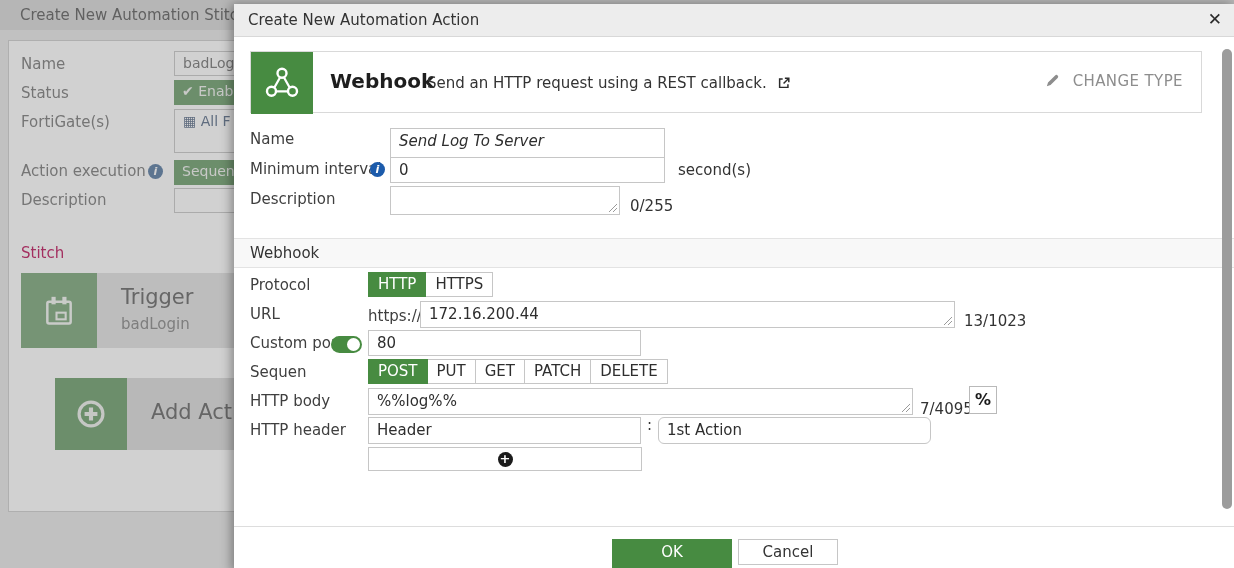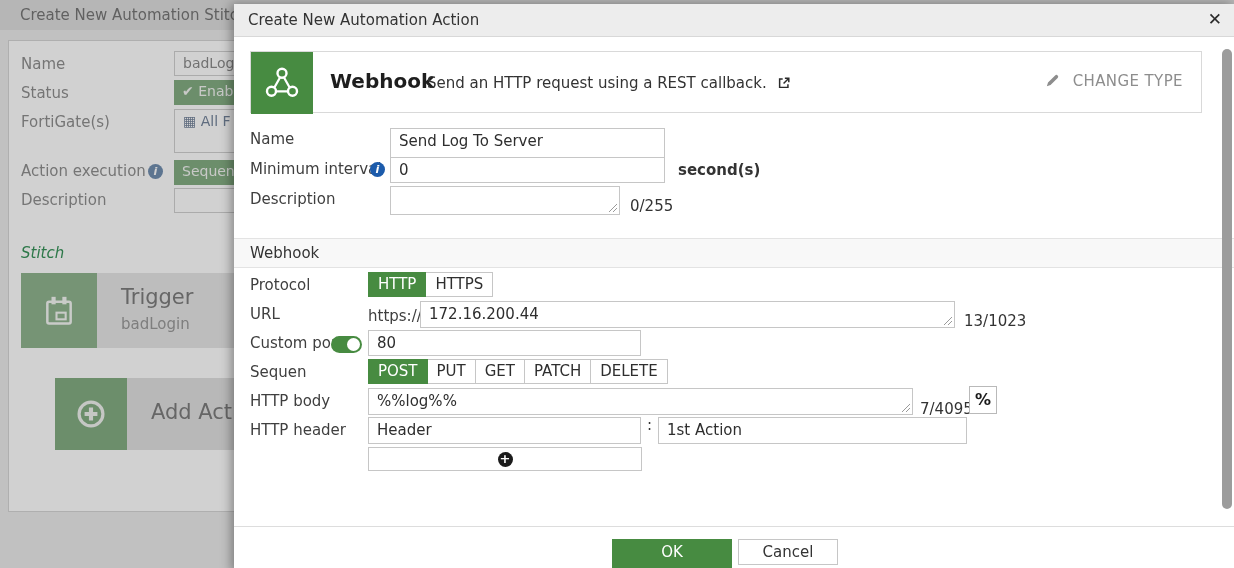--- a/index.html
+++ b/index.html
@@ -81,21 +81,21 @@
     <span class="bg-label" style="left:12px; top:72px;">FortiGate(s)</span>
     <div class="bg-input" style="left:165px; top:68px; width:120px; height:44px; color:#5c6f8a;">▦ All F</div>
 
     <span class="bg-label" style="left:12px; top:121px;">Action execution</span>
     <span class="info-ic" style="left:139px; top:123px; background:#5a7ba3;">i</span>
     <div class="bg-greenbtn" style="left:165px; top:119px; width:110px;">Sequen</div>
 
     <span class="bg-label" style="left:12px; top:150px;">Description</span>
     <div class="bg-input" style="left:165px; top:147px; width:120px;"></div>
 
-    <span class="bg-label" style="left:12px; top:203px; color:#15803d;font-style:italic;">Stitch</span>
+    <span class="bg-label" style="left:12px; top:203px; color:#be185d;">Stitch</span>
 
     <div class="card-icon" style="left:12px; top:232px; width:76px; height:75px; background:#7da87c;">
       <svg viewBox="0 0 48 48" width="40" height="40">
           <g fill="none" stroke="#f4f6f3" stroke-width="3">
             <rect x="10" y="13" width="28" height="26" rx="2"></rect>
             <rect x="21" y="26" width="11" height="8" stroke-width="2.5"></rect>
           </g>
           <rect x="15" y="7" width="5" height="9" fill="#f4f6f3"></rect>
           <rect x="28" y="7" width="5" height="9" fill="#f4f6f3"></rect>
         </svg>
@@ -144,26 +144,26 @@
     </span>
     <span id="change-type">
       <svg viewBox="0 0 16 16" width="15" height="15">
           <path d="M2 14 L3.2 10.2 L10.8 2.6 a1.9 1.9 0 0 1 2.7 2.7 L5.9 12.9 Z" fill="#8d8d8d"></path>
         </svg>
       <span>CHANGE TYPE</span>
     </span>
   </div>
 
   <span class="form-label" style="left:16px; top:126px;">Name</span>
-  <div class="tbox" style="left:156px; top:124px; width:275px; height:30px;">Send Log To Server</div>
+  <div class="tbox" style="left:156px; top:124px; width:275px; height:30px;font-style:italic;">Send Log To Server</div>
 
   <span class="form-label" style="left:16px; top:156px;">Minimum interval</span>
   <span class="info-ic" style="left:136px; top:158px;">i</span>
   <div class="tbox" style="left:156px; top:153px; width:275px; height:26px;">0</div>
-  <span class="suffix" style="left:444px; top:157px;font-weight:bold;">second(s)</span>
+  <span class="suffix" style="left:444px; top:157px;">second(s)</span>
 
   <span class="form-label" style="left:16px; top:186px;">Description</span>
   <div class="tbox" style="left:156px; top:182px; width:230px; height:29px;">
     <span></span>
     <svg class="rz" width="10" height="10">
         <path d="M9 1 L1 9 M9 5 L5 9" stroke="#9a9a9a" stroke-width="1"></path>
       </svg>
   </div>
   <span class="counter" style="left:396px; top:193px;">0/255</span>
 
@@ -208,21 +208,21 @@
     <svg class="rz" width="10" height="10">
         <path d="M9 1 L1 9 M9 5 L5 9" stroke="#9a9a9a" stroke-width="1"></path>
       </svg>
   </div>
   <span class="counter" style="left:686px; top:396px;">7/4095</span>
   <div id="pct-btn" style="left:735px; top:382px;">%</div>
 
   <span class="form-label" style="left:16px; top:417px;">HTTP header</span>
   <div class="tbox" style="left:134px; top:413px; width:273px; height:27px;">Header</div>
   <span id="colon" style="left:413px; top:412px;">:</span>
-  <div class="tbox" style="left:424px; top:413px; width:309px; height:27px;">1st Action</div>
+  <div class="tbox" style="left:424px; top:413px; width:273px; height:27px;border-radius:6px;">1st Action</div>
 
   <div id="add-header-btn" style="left:134px; top:443px; width:274px;">
     <span class="plus-dot">+</span>
   </div>
 
   <div id="modal-footer">
     <div id="ok-btn">OK</div>
     <div id="cancel-btn">Cancel</div>
   </div>
 

